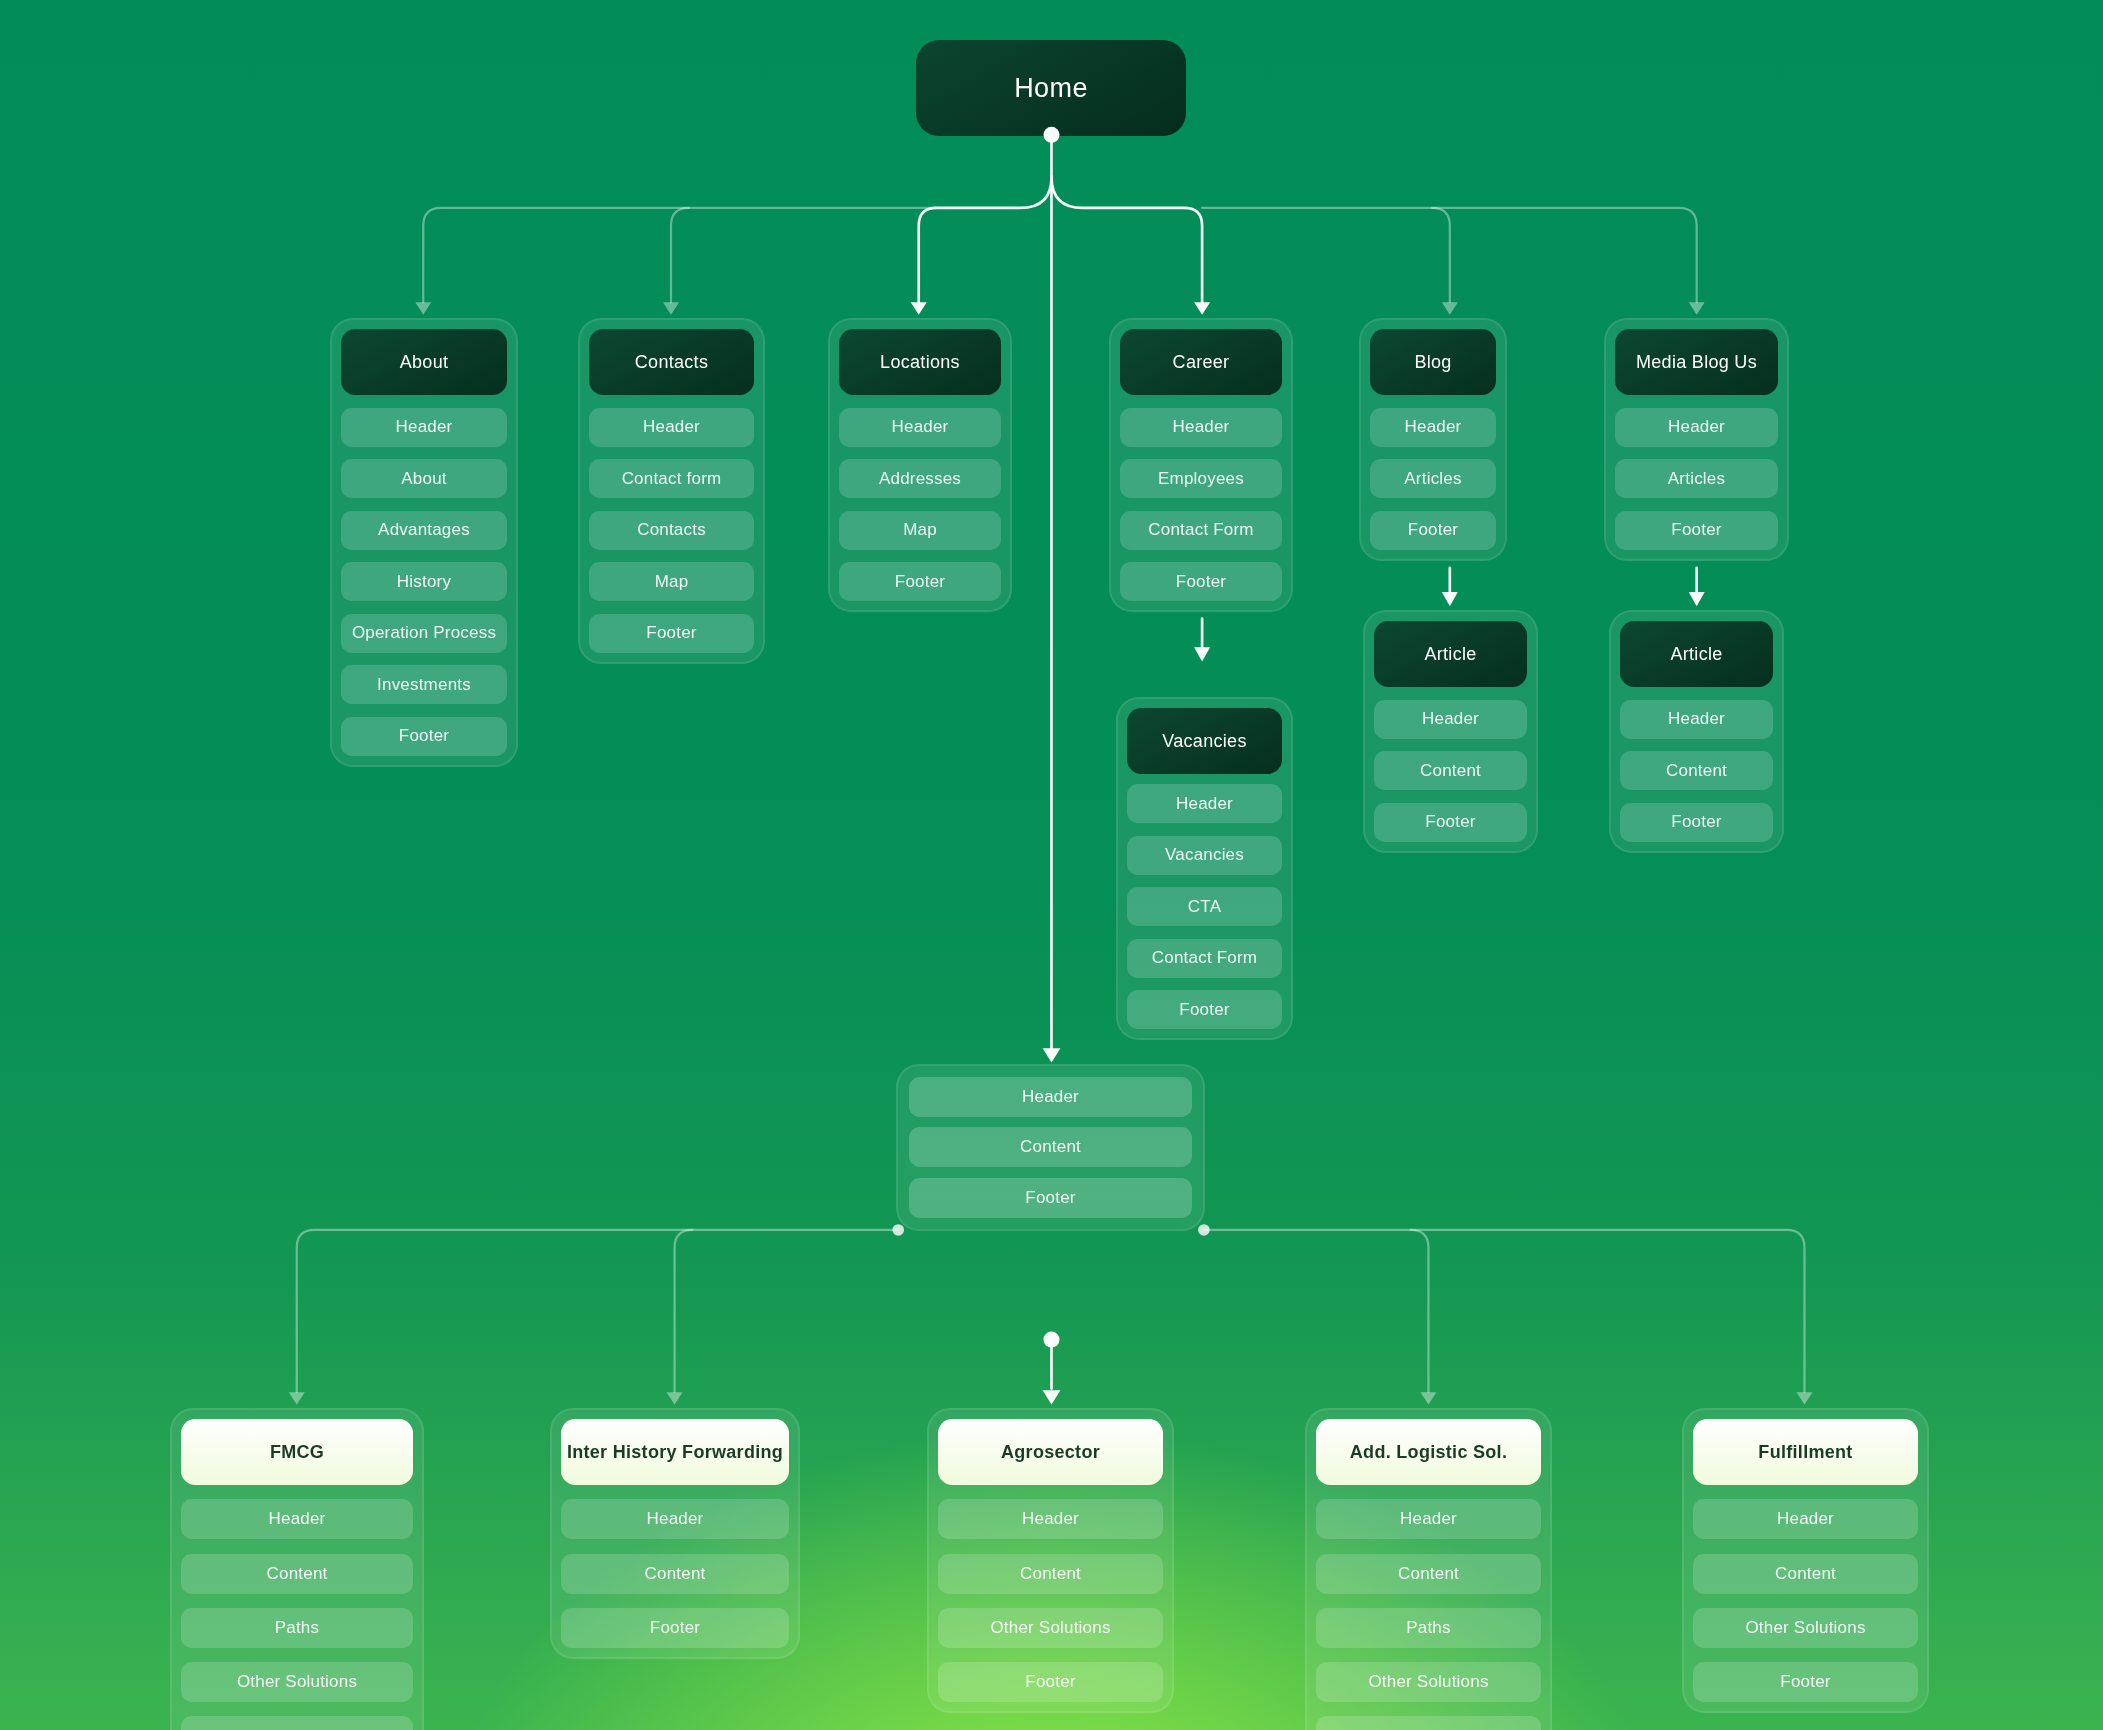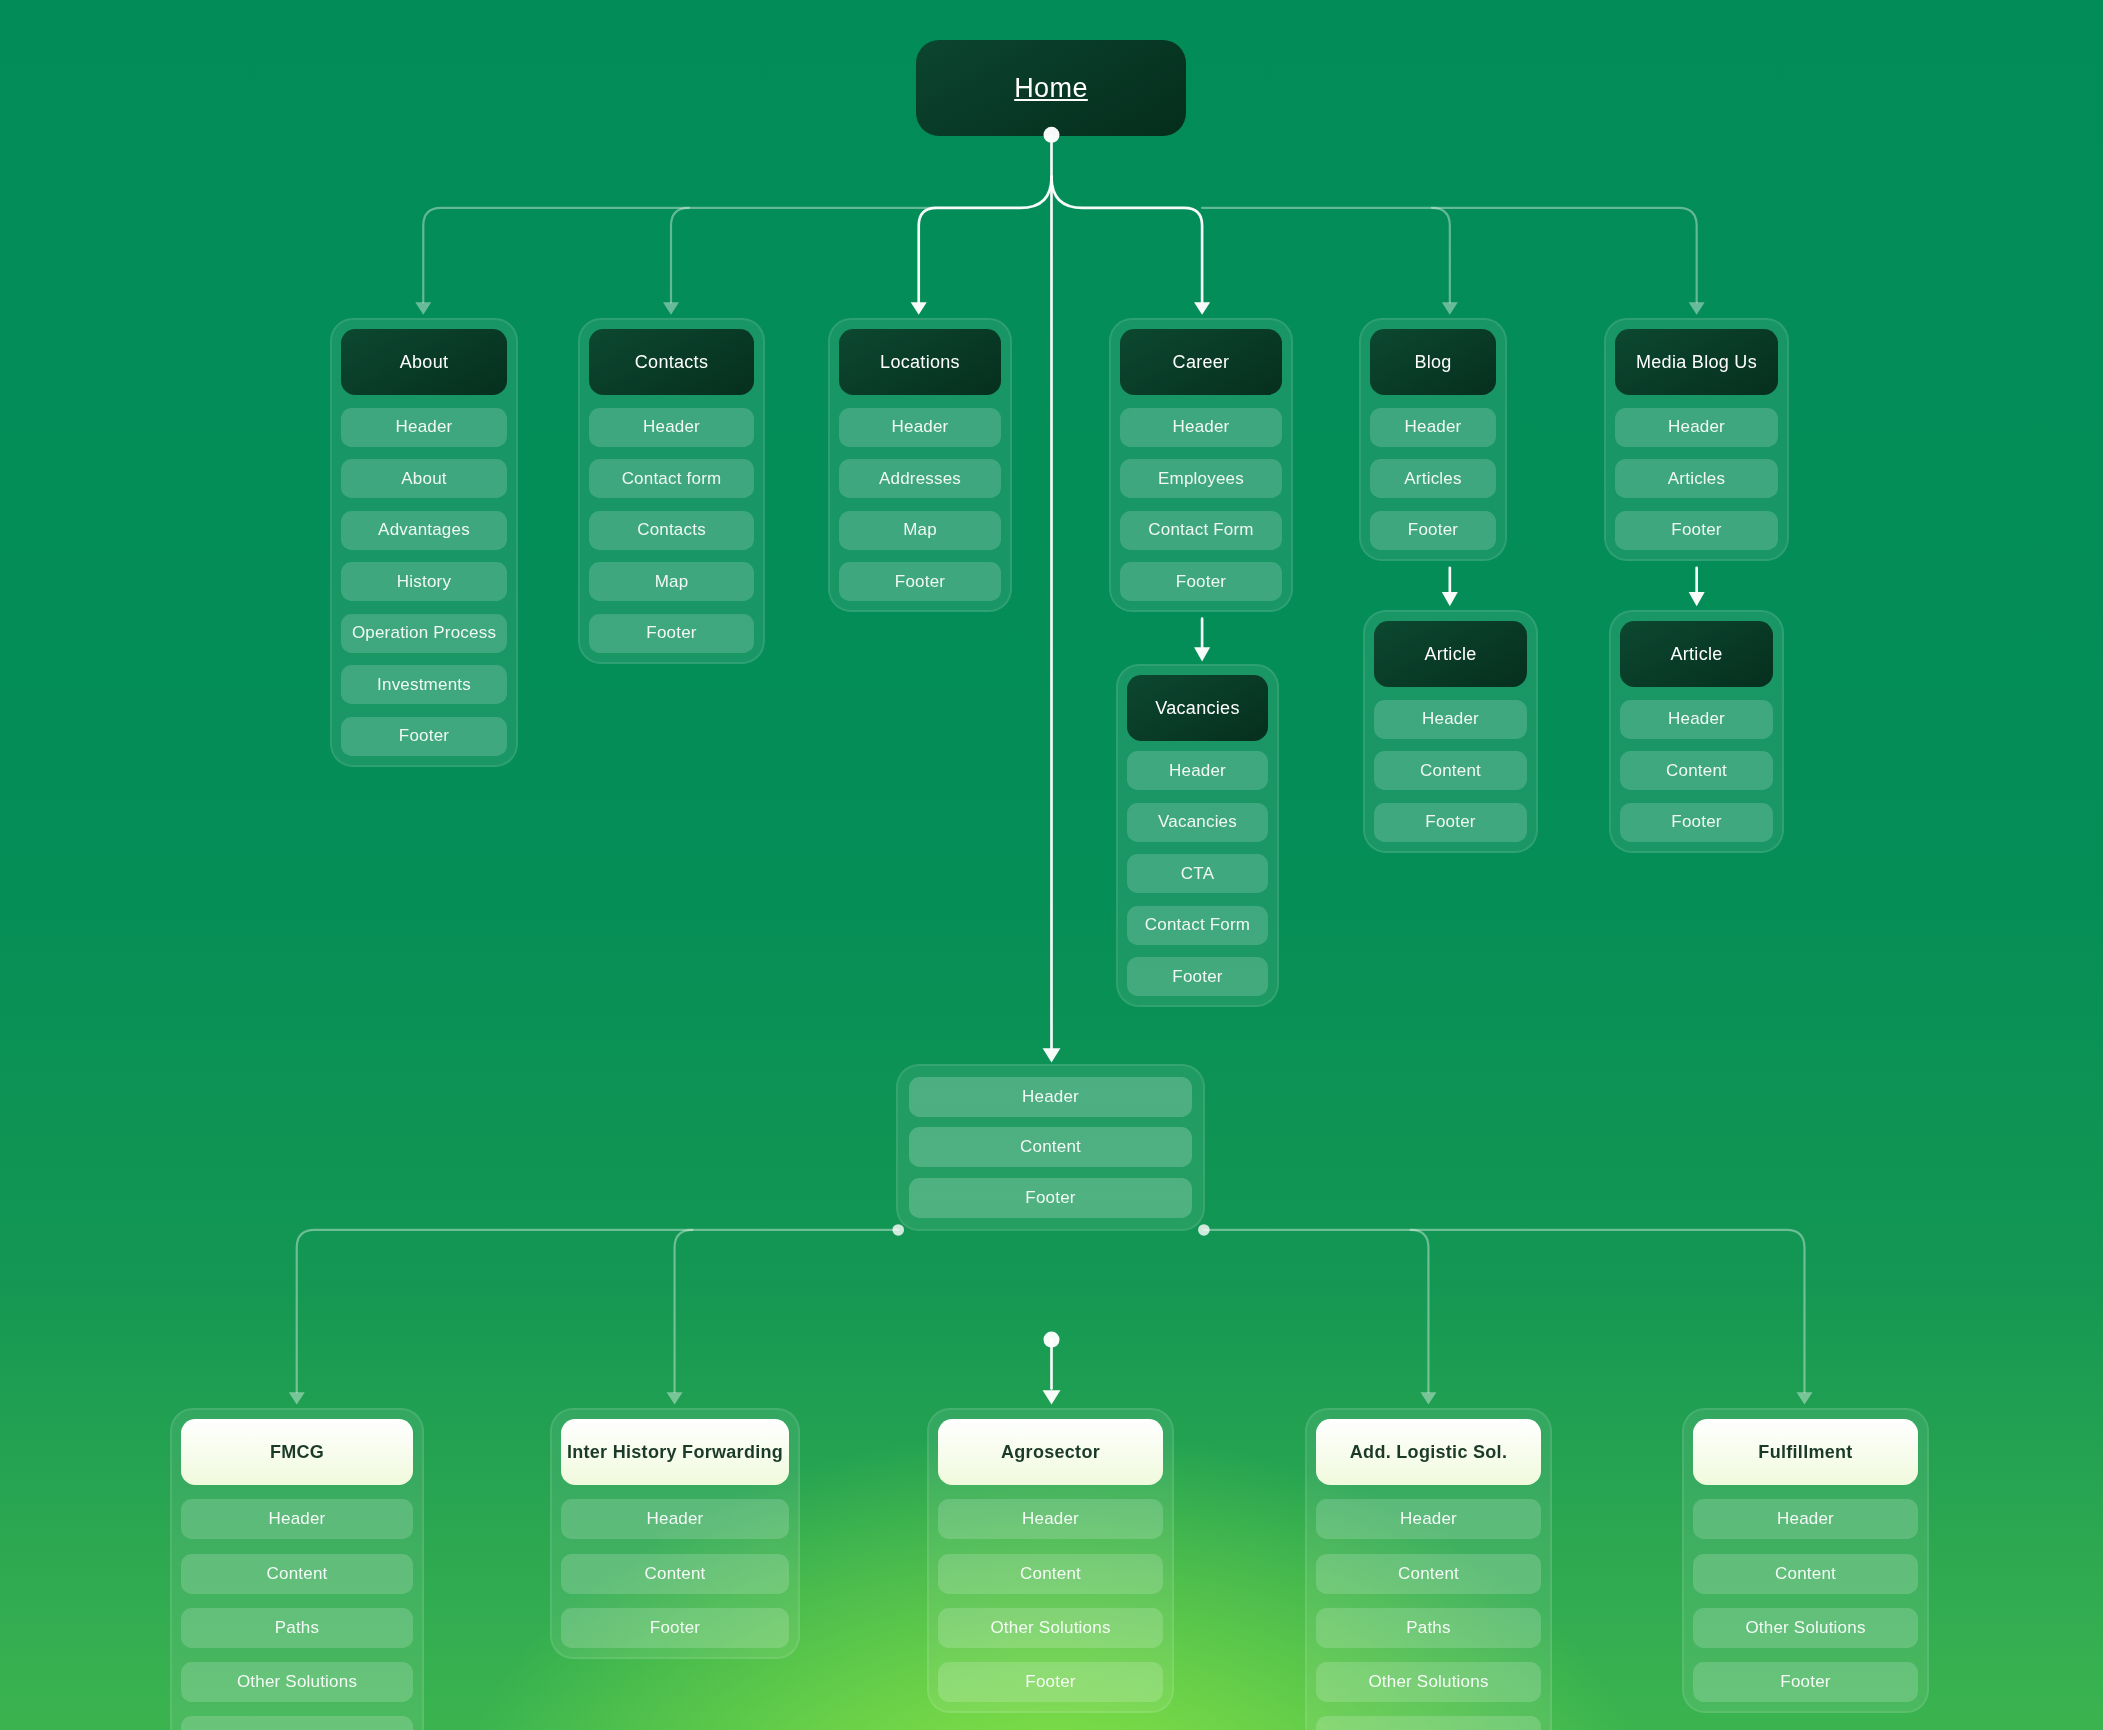--- a/index.html
+++ b/index.html
@@ -40,21 +40,21 @@
   .group.bottom .item{height:40px;flex-basis:40px;}
   .node.light{
     background:linear-gradient(180deg,#FFFFFF 0%,#F0FADC 100%);
     color:#1B3B28;font-weight:700;
   }
   .home{
     position:absolute;left:916px;top:40px;width:270px;height:96px;
     border-radius:23px;z-index:1;
     background:linear-gradient(150deg,#0B4530 0%,#052D1C 100%);
     color:#fff;font-size:27px;font-weight:500;letter-spacing:0.4px;
-    display:flex;align-items:center;justify-content:center;text-decoration:underline;
+    display:flex;align-items:center;justify-content:center;
   }
   svg.connectors{position:absolute;left:0;top:0;z-index:3;pointer-events:none;}
 </style>
 </head>
 <body>
 
 <div class="home">Home</div>
 
 <div class="group" style="left:330px;top:318px;width:188px;">
   <div class="node">About</div>
@@ -111,21 +111,21 @@
 
 <div class="group" style="left:1604px;top:318px;width:185px;">
   <div class="node">Media Blog Us</div>
   <div class="items">
       <div class="item">Header</div>
       <div class="item">Articles</div>
       <div class="item">Footer</div>
     </div>
 </div>
 
-<div class="group" style="left:1116px;top:664px;width:163px;gap:10px;">
+<div class="group" style="left:1116px;top:697px;width:177px;gap:10px;">
   <div class="node">Vacancies</div>
   <div class="items">
       <div class="item">Header</div>
       <div class="item">Vacancies</div>
       <div class="item">CTA</div>
       <div class="item">Contact Form</div>
       <div class="item">Footer</div>
     </div>
 </div>
 

